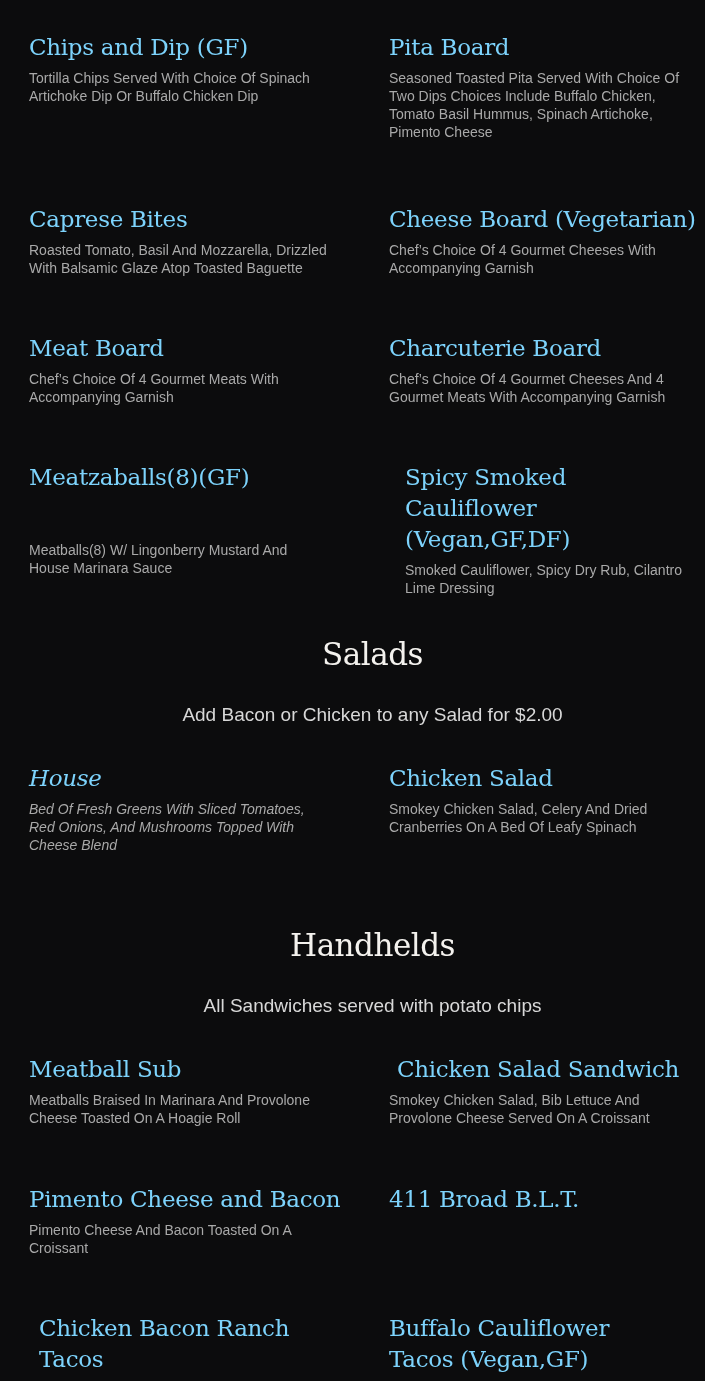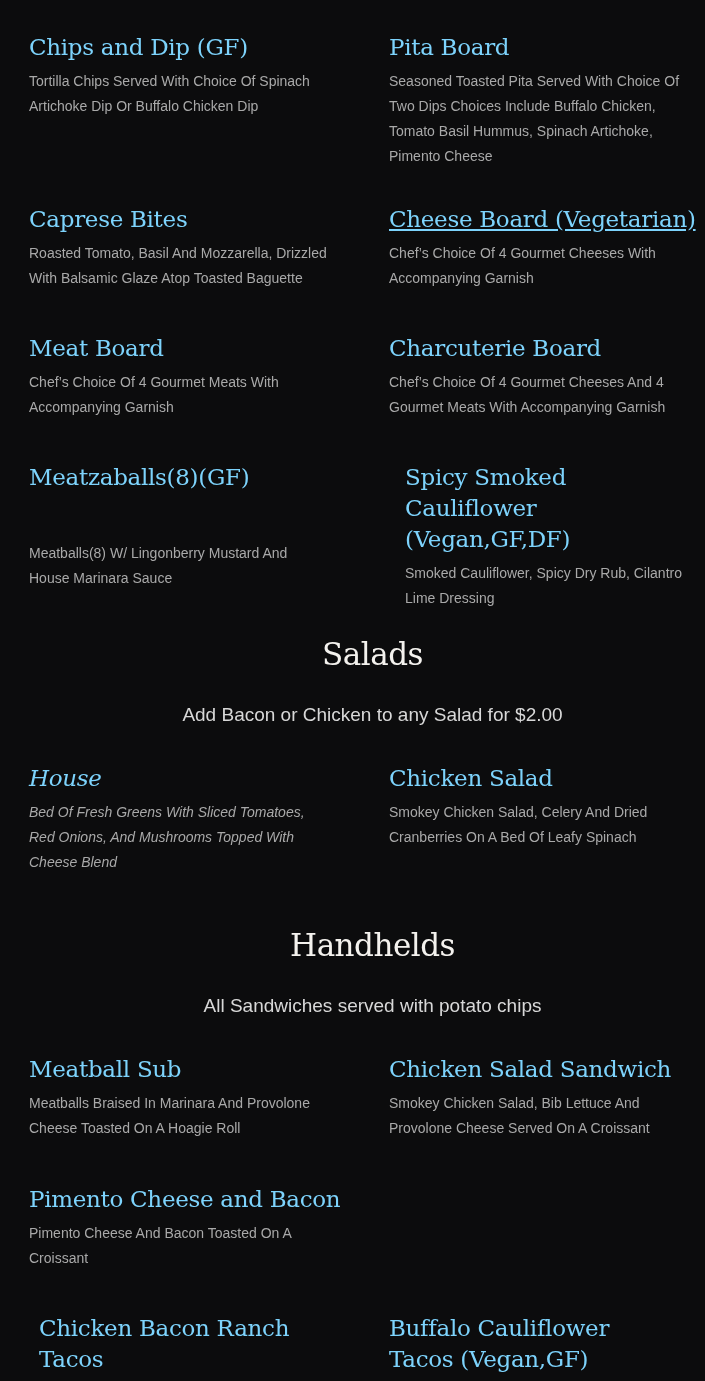--- a/index.html
+++ b/index.html
@@ -23,21 +23,21 @@
     font-size: 23px;
     line-height: 31px;
     color: #7dd3fc;
     margin: 0;
     font-weight: normal;
     letter-spacing: -0.3px;
   }
   .item-desc {
     font-family: "Liberation Sans", "DejaVu Sans", sans-serif;
     font-size: 14px;
-    line-height: 25px;
+    line-height: 18px;
     color: #a9a9a9;
     margin: 6px 0 0 0;
   }
   .heading {
     position: absolute;
     left: 0;
     width: 745px;
     text-align: center;
     font-family: "DejaVu Serif", "Liberation Serif", serif;
     font-size: 31px;
@@ -67,21 +67,21 @@
 <div class="item" style="left:389px; top:32px; width:290px;">
   <h3 class="item-title">Pita Board</h3>
   <p class="item-desc">Seasoned Toasted Pita Served With Choice Of Two Dips Choices Include Buffalo Chicken, Tomato Basil Hummus, Spinach Artichoke, Pimento Cheese</p>
 </div>
 
 <div class="item" style="left:29px; top:204px;">
   <h3 class="item-title">Caprese Bites</h3>
   <p class="item-desc">Roasted Tomato, Basil And Mozzarella, Drizzled With Balsamic Glaze Atop Toasted Baguette</p>
 </div>
 <div class="item" style="left:389px; top:204px; width:300px;">
-  <h3 class="item-title" style="white-space:nowrap;text-decoration:underline;">Cheese Board (Vegetarian)</h3>
+  <h3 class="item-title" style="white-space:nowrap;">Cheese Board (Vegetarian)</h3>
   <p class="item-desc" style="width:280px;">Chef’s Choice Of 4 Gourmet Cheeses With Accompanying Garnish</p>
 </div>
 
 <div class="item" style="left:29px; top:333px;">
   <h3 class="item-title">Meat Board</h3>
   <p class="item-desc" style="width:260px;">Chef’s Choice Of 4 Gourmet Meats With Accompanying Garnish</p>
 </div>
 <div class="item" style="left:389px; top:333px; width:290px;">
   <h3 class="item-title">Charcuterie Board</h3>
   <p class="item-desc">Chef’s Choice Of 4 Gourmet Cheeses And 4 Gourmet Meats With Accompanying Garnish</p>
@@ -109,29 +109,30 @@
 </div>
 
 <h2 class="heading" style="top:927px;">Handhelds</h2>
 <p class="subheading" style="top:995px;">All Sandwiches served with potato chips</p>
 
 <div class="item" style="left:29px; top:1054px;">
   <h3 class="item-title">Meatball Sub</h3>
   <p class="item-desc">Meatballs Braised In Marinara And Provolone Cheese Toasted On A Hoagie Roll</p>
 </div>
 <div class="item" style="left:389px; top:1054px; width:290px;">
-  <h3 class="item-title" style="white-space:nowrap;">Chicken Salad Sandwich</h3>
+  <h3 class="item-title" style="white-space:nowrap;margin-left:8px;">Chicken Salad Sandwich</h3>
   <p class="item-desc" style="width:270px;">Smokey Chicken Salad, Bib Lettuce And Provolone Cheese Served On A Croissant</p>
 </div>
 
 <div class="item" style="left:29px; top:1184px; width:310px;">
   <h3 class="item-title" style="white-space:nowrap;">Pimento Cheese and Bacon</h3>
   <p class="item-desc" style="width:280px;">Pimento Cheese And Bacon Toasted On A Croissant</p>
 </div>
 <div class="item" style="left:389px; top:1184px; width:290px;">
+  <h3 class="item-title">411 Broad B.L.T.</h3>
 </div>
 
 <div class="item" style="left:29px; top:1313px; width:260px;margin-left:10px;">
   <h3 class="item-title">Chicken Bacon Ranch Tacos</h3>
 </div>
 <div class="item" style="left:389px; top:1313px; width:290px;">
   <h3 class="item-title">Buffalo Cauliflower Tacos (Vegan,GF)</h3>
 </div>
 
 </body></html>

